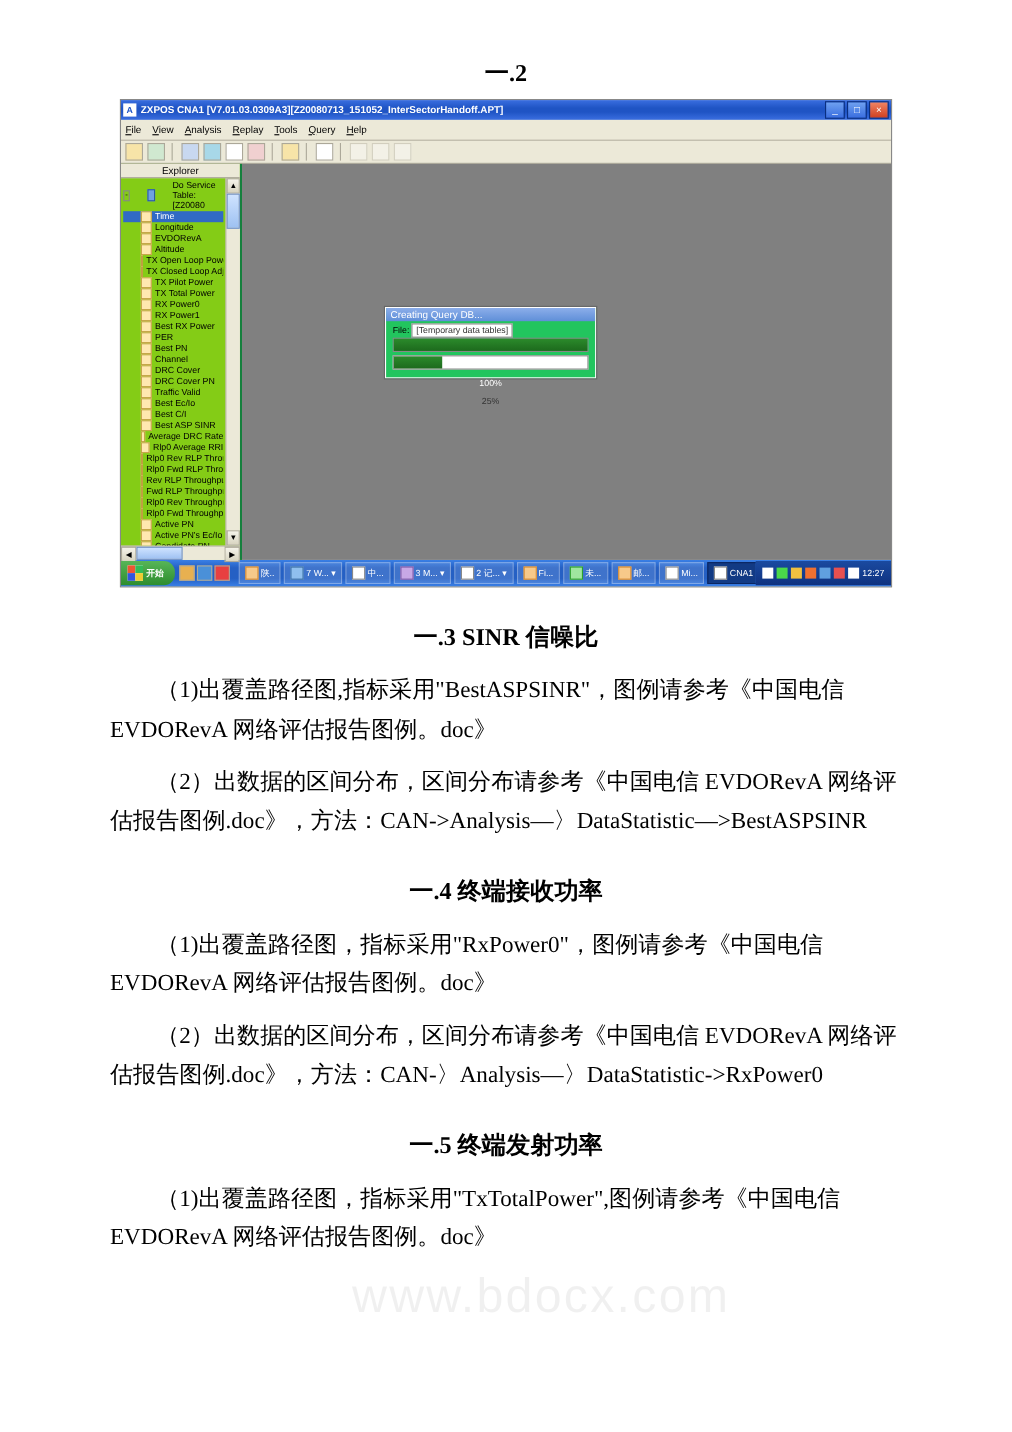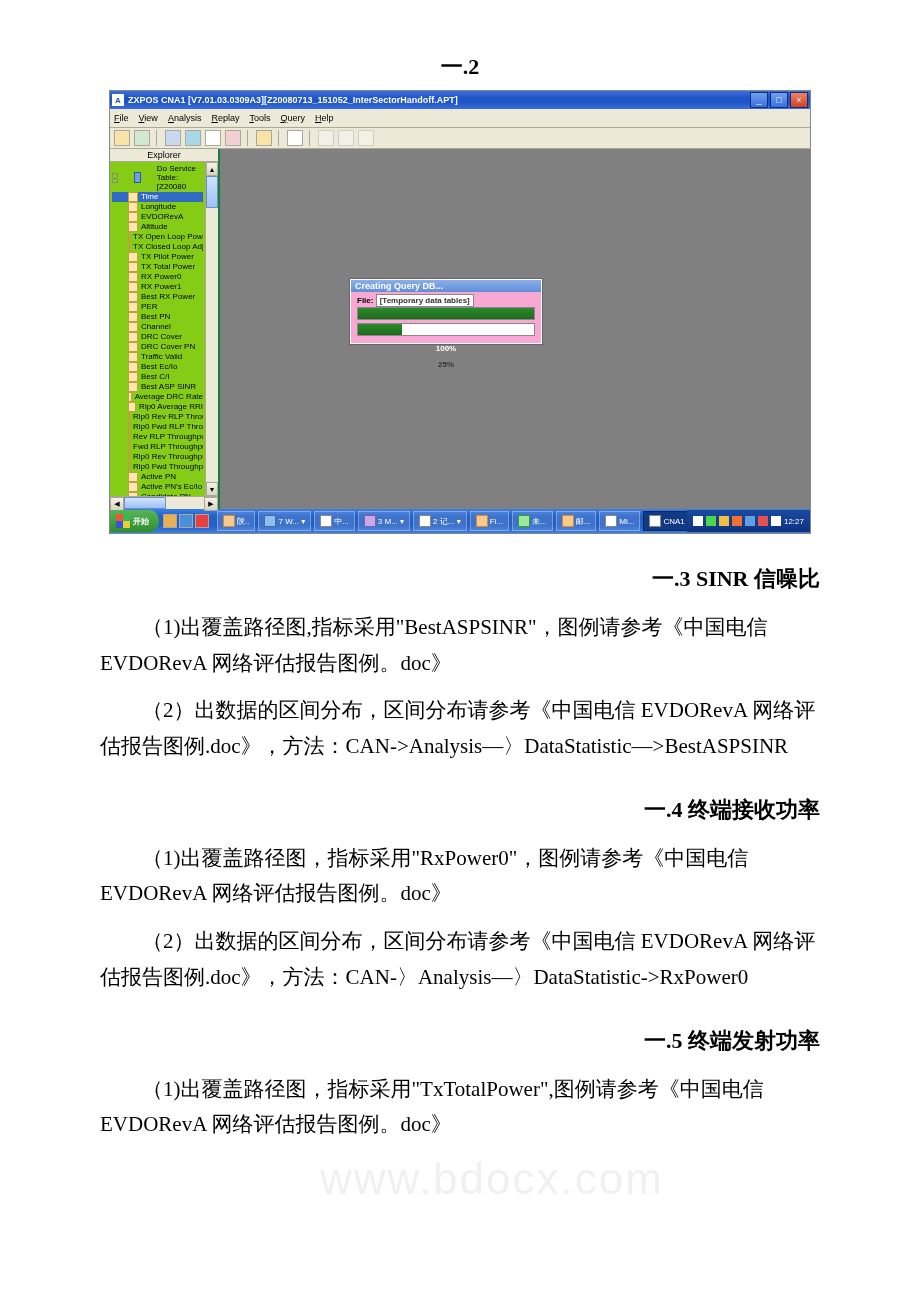--- a/index.html
+++ b/index.html
@@ -6,21 +6,21 @@
     margin: 0;
     padding: 0;
     background: #fff;
     font-family: "Times New Roman", serif;
     width: 920px;
   }
   .page {
     padding: 52px 100px 60px 100px;
   }
   .section-heading {
-    text-align: right;
+    text-align: center;
     font-weight: bold;
     font-size: 22px;
     margin: 30px 0 16px 0;
     font-family: "SimSun","Times New Roman",serif;
   }
   .top-heading {
     text-align: center;
     font-weight: bold;
     font-size: 22px;
     margin: 0 0 8px 0;
@@ -108,22 +108,22 @@
     display:flex;flex-direction:column;
   }
   .sb-btn{height:12px;background:linear-gradient(#f5f3ea,#d8d4c0);border:1px solid #aca899;display:flex;align-items:center;justify-content:center;font-size:7px;}
   .sb-track{flex:1;background:#ece9d8;position:relative;}
   .sb-thumb{position:absolute;left:0;right:0;top:0;height:30px;background:linear-gradient(#cfe3ff,#9ec1f2);border:1px solid #6a8ec8;}
   .hscroll{height:12px;background:#ece9d8;border-top:1px solid #aca899;display:flex;}
   .hscroll .sb-track{flex:1;position:relative;}
   .hscroll .sb-thumb{top:0;bottom:0;left:0;width:40px;height:auto;}
   .content-area{flex:1;background:#808080;position:relative;}
   .dialog {
-    position:absolute;left:130px;top:130px;width:190px;background:#f9a8d4;
-    border:1px solid #fff;outline:1px solid #666;font-weight:bold;
+    position:absolute;left:130px;top:130px;width:190px;background:#22c55e;
+    border:1px solid #fff;outline:1px solid #666;
   }
   .dlg-title{background:linear-gradient(#8caeea,#5f8fd8);color:#fff;padding:1px 4px;font-size:9px;}
   .dlg-body{padding:4px 6px;}
   .dlg-row{font-size:8px;margin-bottom:2px;}
   .dlg-input{border:1px solid #888;background:#fff;padding:1px 3px;color:#333;}
   .prog-outer{height:11px;background:#fff;border:1px solid #888;position:relative;margin-bottom:3px;}
   .prog-fill{height:100%;background:linear-gradient(#2b8a2b,#1d6a1d);}
   .prog-label{position:absolute;inset:0;display:flex;align-items:center;justify-content:center;font-size:8px;color:#fff;margin-top:40px;}
   .prog-label.dark{color:#333;}
   .statusbar{height:16px;background:linear-gradient(#ece9d8,#d9d4bf);border-top:1px solid #aca899;display:flex;align-items:center;padding:0 6px;font-size:8px;}

